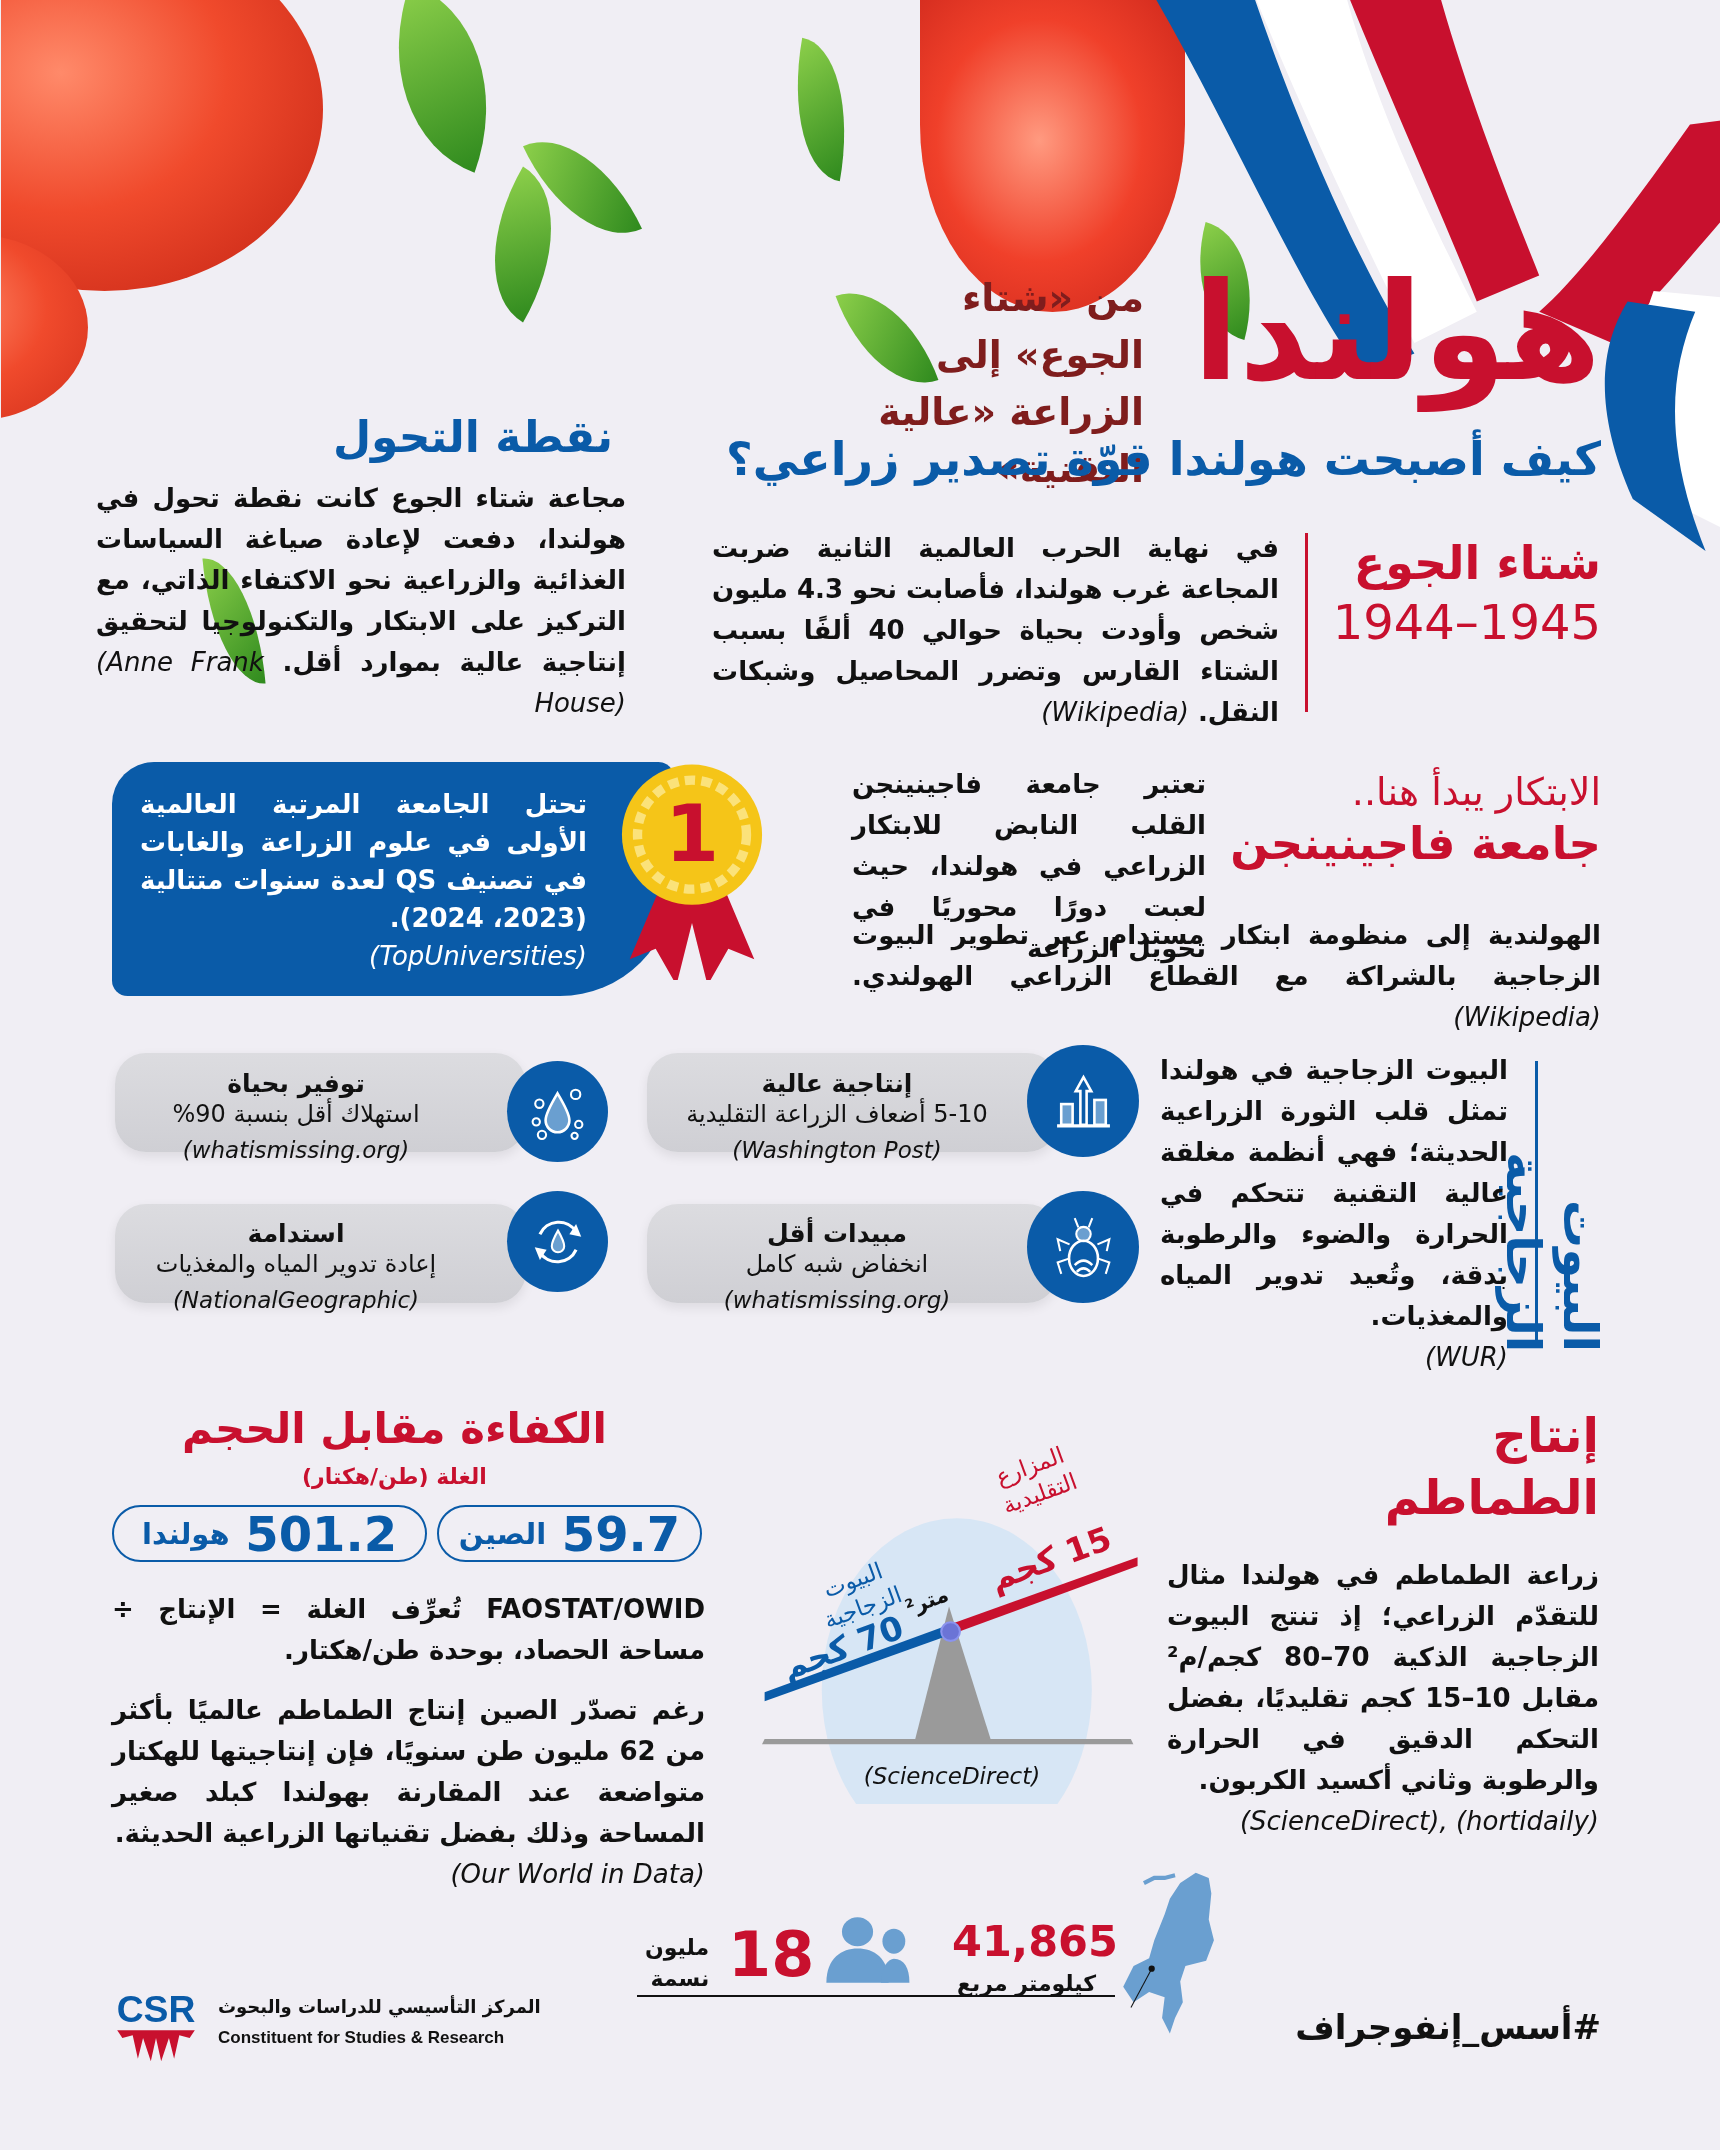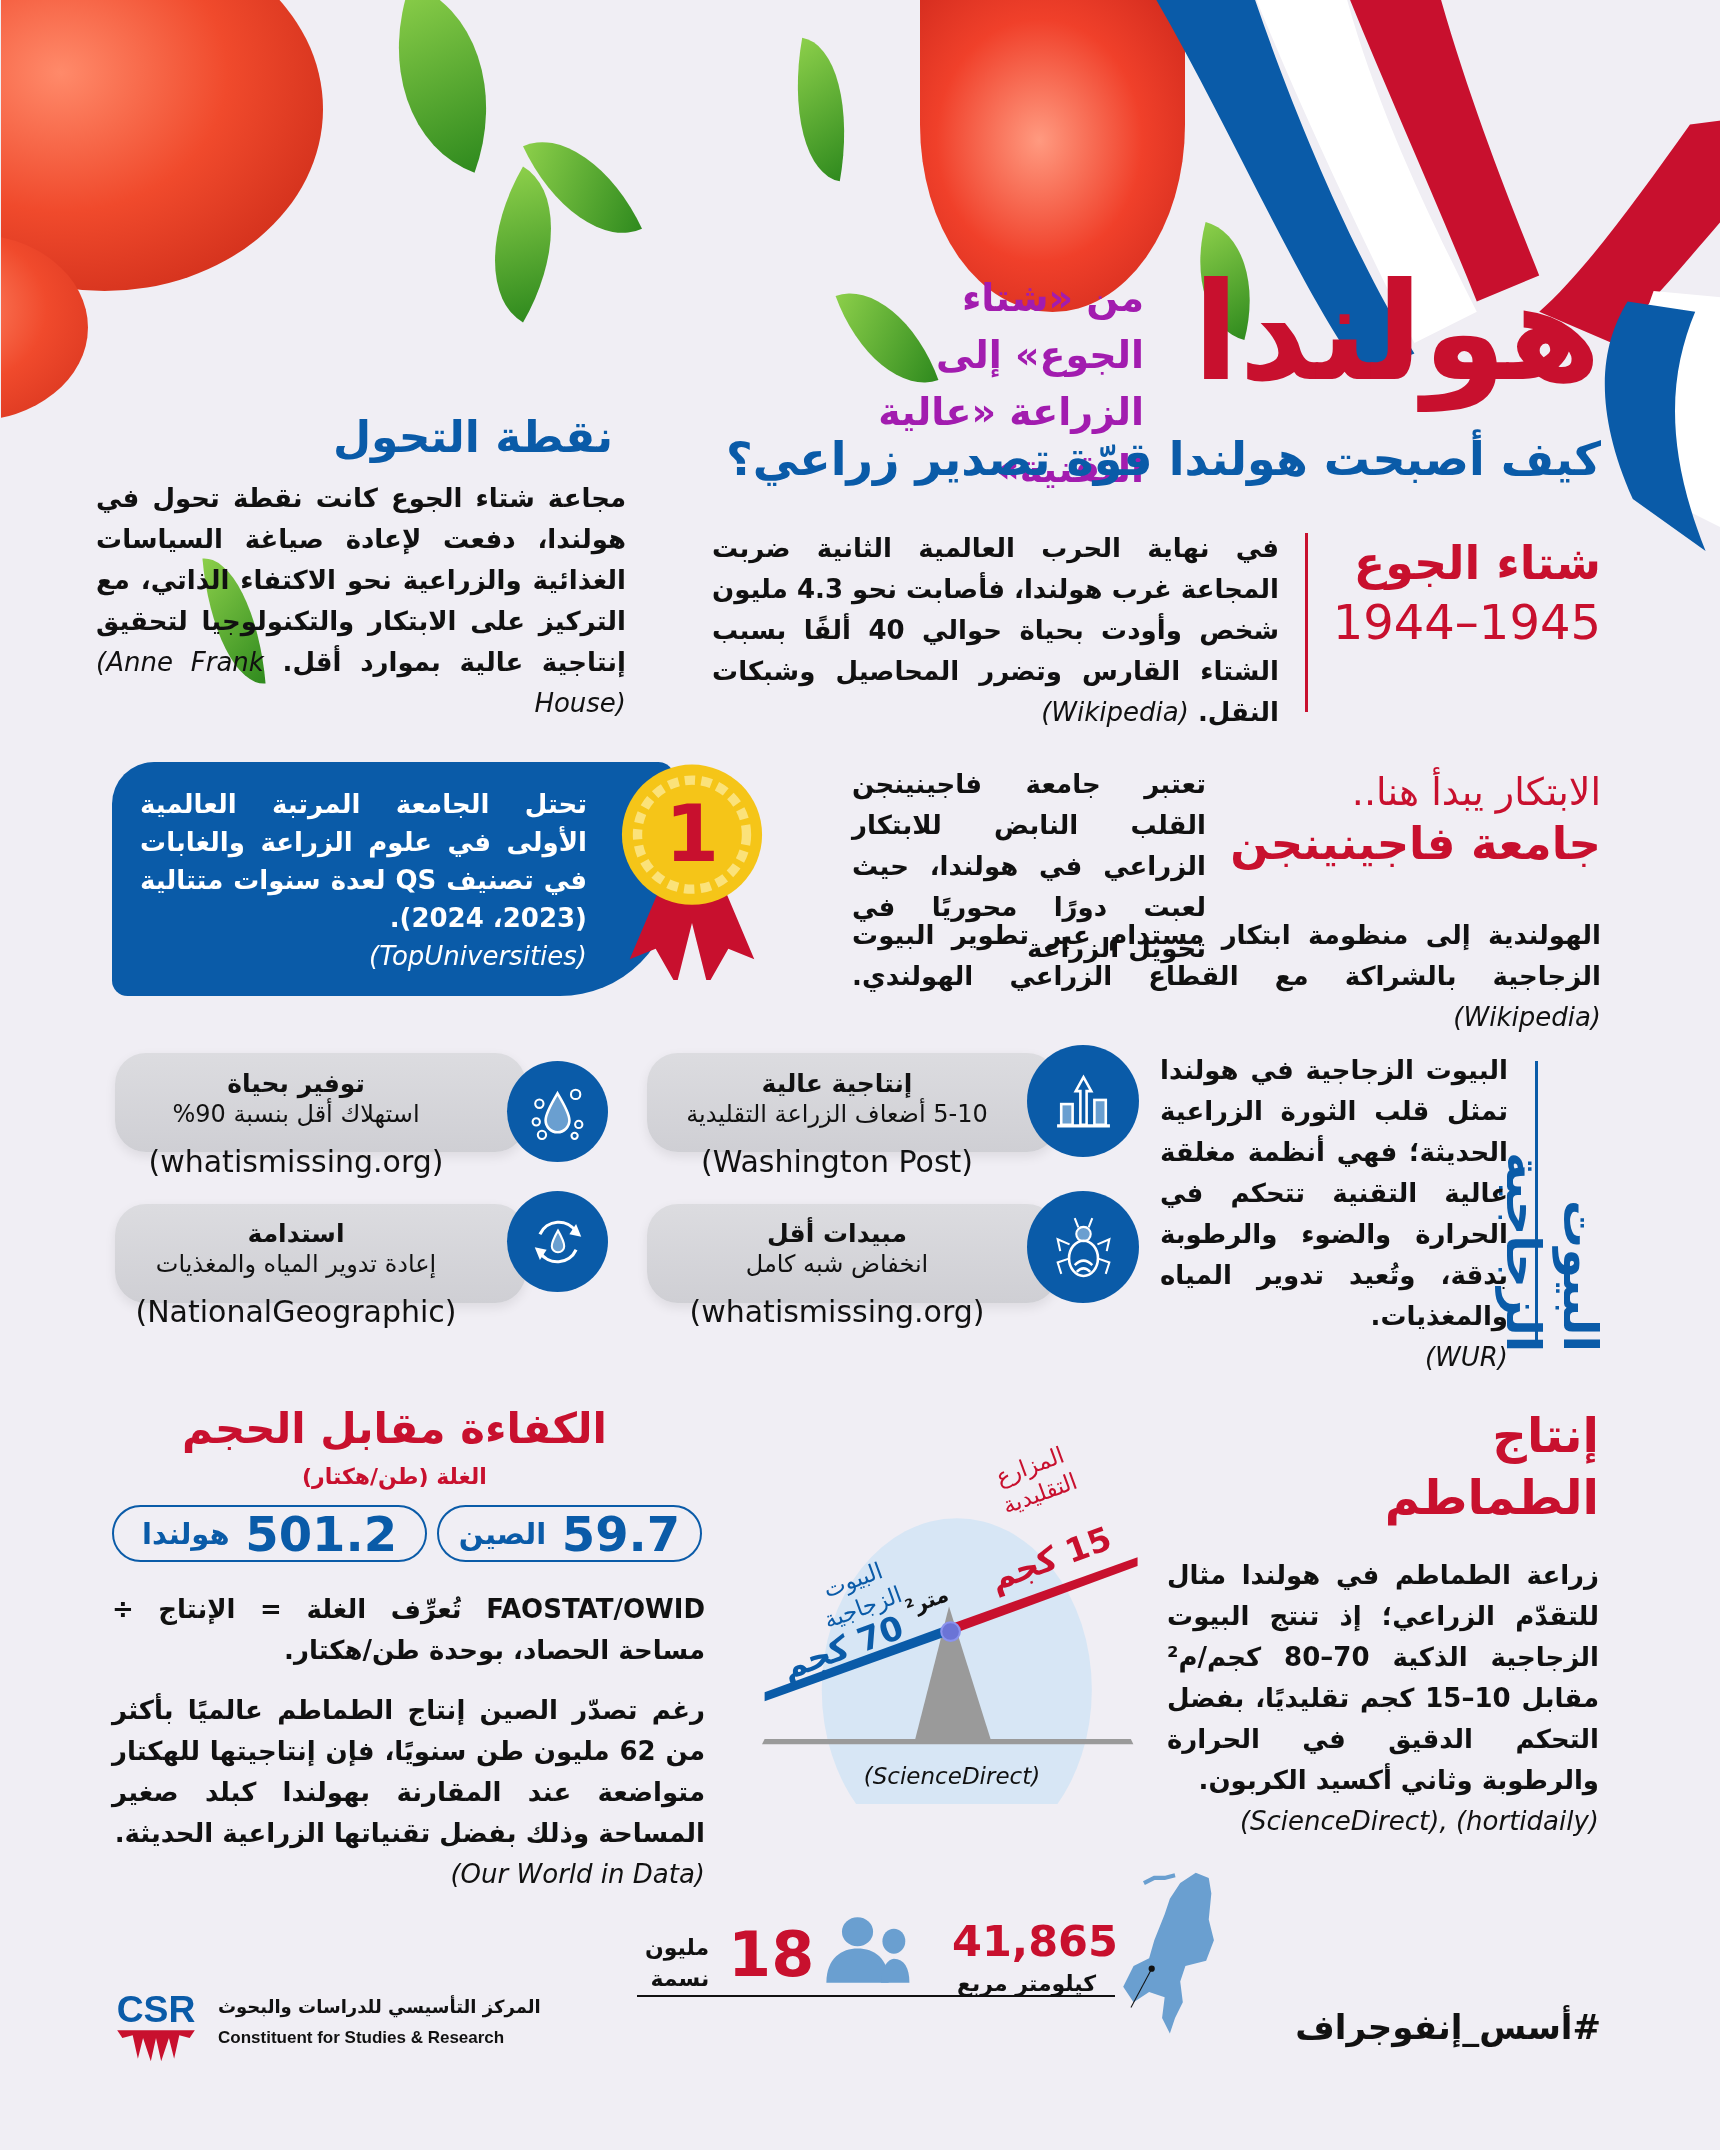--- a/index.html
+++ b/index.html
@@ -14,21 +14,21 @@
     background: radial-gradient(ellipse at 40% 40%, #ff8a6a 0%, #f04a2c 45%, #d2301c 80%, #e84a2e 100%); }
   #tomato-slice2 { left: -146px; top: 234px; width: 234px; height: 187px; border-radius: 50%;
     background: radial-gradient(ellipse at 40% 40%, #ff8a6a 0%, #f04a2c 50%, #d2301c 100%); }
   #tomato-whole { left: 920px; top: 0; width: 265px; height: 312px; border-radius: 0 0 50% 50% / 0 0 60% 60%;
     background: radial-gradient(ellipse at 45% 45%, #ff9a80 0%, #f0402a 50%, #c8241a 100%); }
   .leaf { position: absolute; border-radius: 0 100% 0 100%; background: linear-gradient(135deg,#8ccf4a,#2f8a1e); }
   #ribbon { left: 1144px; top: -21px; width: 624px; height: 572px; }
 
   
   #title-main { right: 120px; top: 265px; font-size: 135px; font-weight: 700; line-height: 1; color: #c8102e; }
-  #title-sub { right: 577px; top: 270px; width: 291px; text-align: right; font-size: 38px; font-weight: 700; line-height: 57px; color: #a21caf; }
+  #title-sub { right: 577px; top: 270px; width: 291px; text-align: right; font-size: 38px; font-weight: 700; line-height: 57px; color: #7f1d1d; }
 
   #q-heading { right: 120px; top: 432px; font-size: 46px; font-weight: 700; color: #0a5ba8; }
 
   #famine-title { right: 120px; top: 536px; text-align: right; }
   #famine-title .t1 { font-size: 46px; font-weight: 700; color: #c8102e; display: block; }
   #famine-title .t2 { font-size: 48px; font-weight: 400; color: #c8102e; display: block; margin-top: 4.2px; direction: ltr; text-align: right; }
   #famine-divider { left: 1305px; top: 533px; width: 3.1px; height: 179px; background: #c8102e; }
   #famine-body { right: 442px; top: 528px; width: 567px; }
 
   #turning-heading { right: 1108px; top: 411px; font-size: 44px; font-weight: 700; color: #0a5ba8; }
@@ -50,21 +50,21 @@
   #gh-vertical { right: 112px; top: 1050px; width: 57px; height: 302px; writing-mode: vertical-rl; font-size: 48px; font-weight: 700; color: #0a5ba8; line-height: 57px; }
   #gh-divider { left: 1535px; top: 1061px; width: 3.1px; height: 286px; background: #0a5ba8; }
   #gh-body { right: 213px; top: 1050px; width: 348px; }
   #gh-body .src { display: block; text-align: left; }
 
   .feat { position: absolute; width: 411px; height: 99px; border-radius: 31px; background: linear-gradient(180deg,#dcdce0,#cfcfd4); box-shadow: 0 4.2px 10.4px rgba(0,0,0,0.08); }
   .feat-icon { position: absolute; width: 112px; height: 112px; border-radius: 50%; background: #0a5ba8; display: flex; align-items: center; justify-content: center; }
   .feat-text { position: absolute; width: 322px; text-align: center; }
   .feat-title { display: block; font-size: 25px; font-weight: 700; }
   .feat-desc { display: block; font-size: 24px; font-weight: 400; margin-top: 2.1px; }
-  .feat-src { display: block; font-size: 30px; direction: ltr; margin-top: 16px; }
+  .feat-src { display: block; font-size: 23px; font-style: italic; direction: ltr; margin-top: 9px; }
 
   
   #eff-heading { left: 182px; top: 1404px; font-size: 42px; font-weight: 700; color: #c8102e; }
   #eff-sub { left: 302px; top: 1464px; font-size: 22px; font-weight: 700; color: #c8102e; }
   .pill { position: absolute; height: 57px; border: 2.6px solid #0a5ba8; border-radius: 31px; display: flex; align-items: center; justify-content: center; gap: 15.6px; color: #0a5ba8; }
   .pill .num { font-size: 48px; font-weight: 700; direction: ltr; }
   .pill .lbl { font-size: 29px; font-weight: 700; }
   #eff-def { left: 112px; top: 1589px; width: 593px; font-size: 26px; line-height: 41px; font-weight: 700; text-align: justify; text-align-last: right; }
   #eff-body { left: 112px; top: 1690px; width: 593px; }
   #eff-body .src { display: block; text-align: center; }

